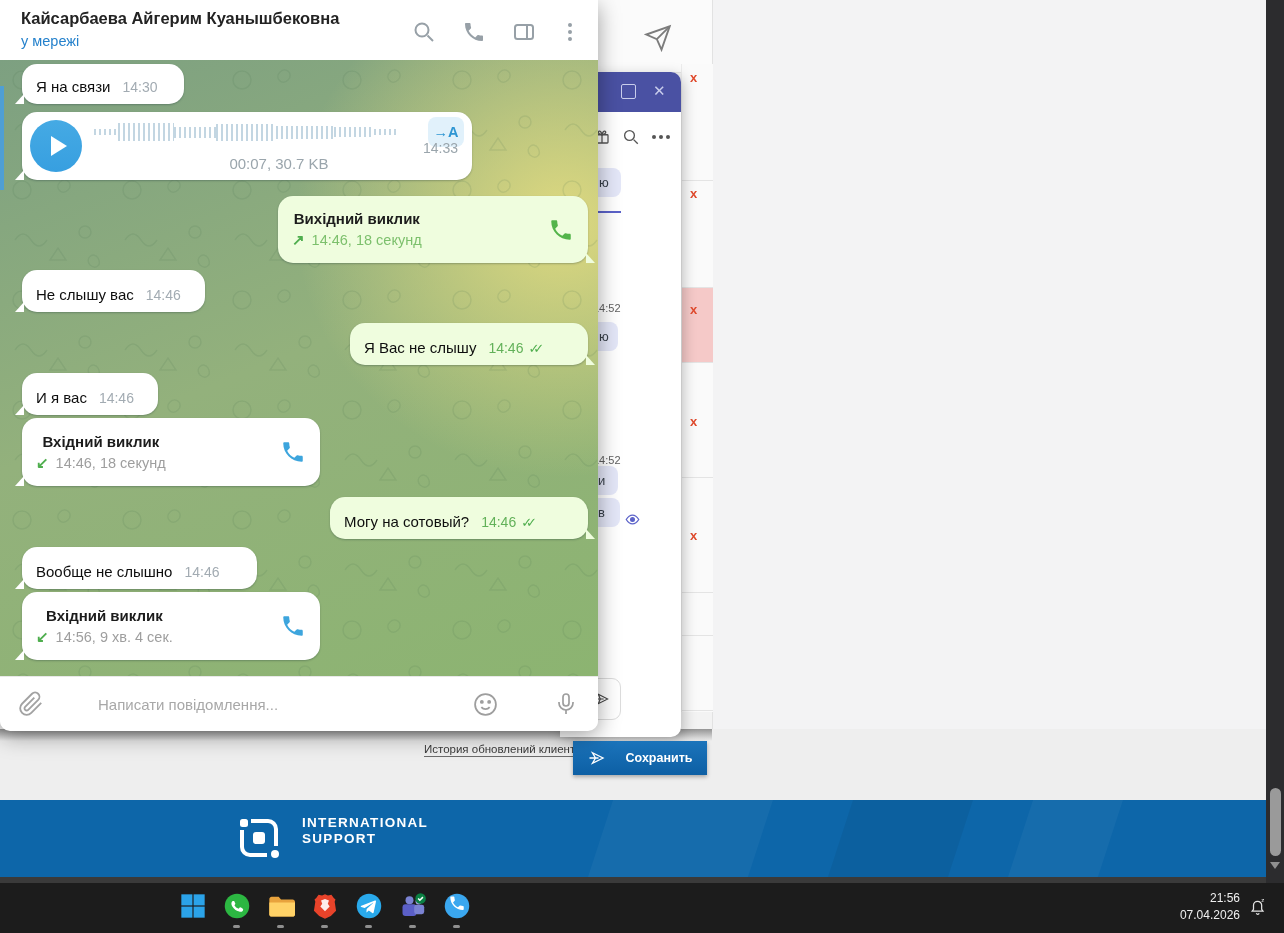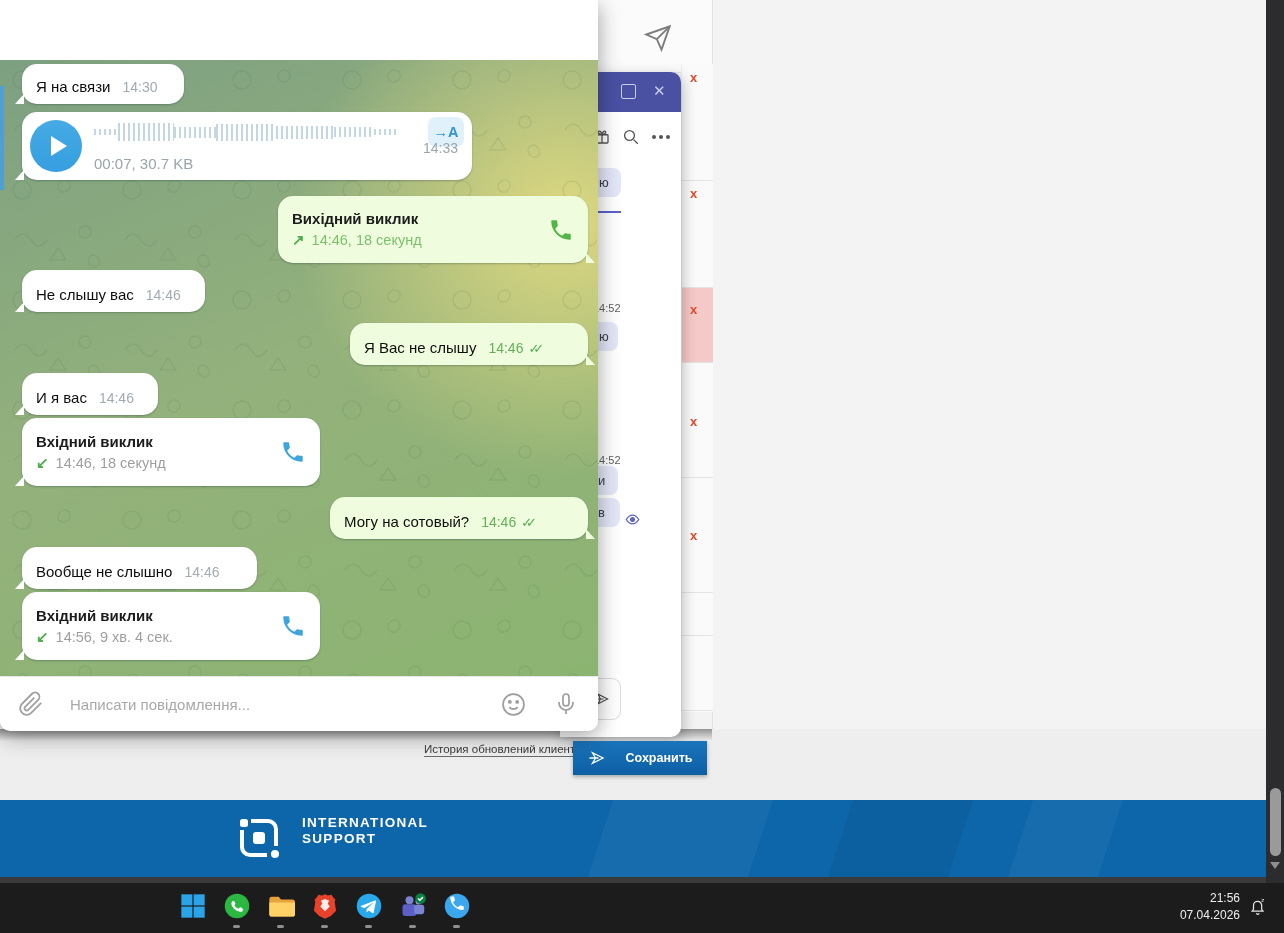--- a/index.html
+++ b/index.html
@@ -42,21 +42,21 @@
   .telegram{left:0;top:0;width:598px;height:730px;z-index:6;border-radius:0 0 10px 10px;
     box-shadow:0 6px 22px rgba(0,0,0,.38);background:#fff;}
   .tg-header{position:absolute;left:0;top:0;width:598px;height:60px;background:#ffffff;border-bottom:1px solid #e6e6e6;}
   .tg-title{position:absolute;left:21px;top:9px;font-size:16.5px;font-weight:bold;color:#232323;}
   .tg-status{position:absolute;left:21px;top:33px;font-size:14.5px;color:#2481cc;}
   .hicon{position:absolute;top:20px;width:24px;height:24px;}
 
   .tg-chat{position:absolute;left:0;top:60px;width:598px;height:616px;overflow:hidden;
     background:
       radial-gradient(ellipse 62% 58% at 94% 26%, rgba(226,219,128,.95), rgba(226,219,128,0) 72%),
-      linear-gradient(158deg,#7da081 0%,#93b17c 48%,#8cb471 100%);}
+      linear-gradient(158deg,#7da081 0%,#93b17c 48%,#8cb471 100%); text-align: center;}
   .doodles{position:absolute;left:0;top:0;}
 
   .bubble{position:absolute;background:#fff;border-radius:15px;box-shadow:0 1px 2px rgba(16,35,47,.28);
     display:flex;align-items:flex-end;padding:9px 12px 9px 14px;font-size:15px;color:#0e0e0e;box-sizing:border-box;}
   .bubble .time{font-size:14px;color:#a2abb2;margin-left:12px;white-space:nowrap;}
   .bubble-out{background:#effdde;}
   .bubble-out .time{color:#62b159;}
   .checks{font-size:13px;color:#4fae4e;letter-spacing:-6px;margin-left:5px;padding-right:8px;}
   .tail{position:absolute;bottom:0;width:0;height:0;border-top:10px solid transparent;}
   .tail-in{left:-7px;border-right:9px solid #fff;}
@@ -78,21 +78,21 @@
   .voice-right{margin-left:12px;display:flex;flex-direction:column;gap:8px;width:100%;}
   .wave-row{display:flex;align-items:center;gap:10px;height:30px;}
   .waveform{display:flex;align-items:center;gap:0;height:22px;flex:1;}
   .wseg{background:repeating-linear-gradient(90deg,#c3d6e2 0 2px,rgba(0,0,0,0) 2px 5px);}
   .stt-badge{width:36px;height:30px;background:#e1f1fb;border-radius:8px;color:#2f96d3;font-weight:bold;
     font-size:14.5px;display:flex;align-items:center;justify-content:center;flex:0 0 auto;}
   .voice-meta{font-size:15px;color:#9aa5ac;}
   .voice-time{position:absolute;right:14px;bottom:24px;font-size:14px;color:#9aa5ac;}
 
   .composer{position:absolute;left:0;top:676px;width:598px;height:54px;background:#fff;border-top:1px solid #e8e8e8;
-    border-radius:0 0 10px 10px;display:flex;align-items:center;}
+    border-radius:0 0 10px 10px;display:flex;align-items:center;gap:28px;}
   .composer input{border:none;outline:none;flex:1;font-size:15px;color:#333;margin-left:10px;
     font-family:"Liberation Sans",sans-serif;background:transparent;}
   .composer input::placeholder{color:#a8a8a8;}
   .cicon{margin:0 14px;flex:0 0 auto;}
 
   
   .crm-link{left:424px;top:743px;font-size:11.5px;color:#3a3a3a;border-bottom:1px solid #6b6b6b;
     padding-bottom:1px;z-index:2;}
   .save-btn{left:573px;top:741px;width:134px;height:34px;background:linear-gradient(180deg,#1b74bb,#0d5fa4);
     z-index:2;display:flex;align-items:center;justify-content:center;gap:20px;color:#fff;
@@ -197,20 +197,40 @@
     <div class="wb-send">
       <svg width="16" height="16" viewBox="0 0 24 24" fill="none" stroke="#444" stroke-width="1.6">
         <path d="M3 12h10M5 5l14 7-14 7 3-7z"></path>
       </svg>
     </div>
   </div>
 
   <div class="abs left-strip"></div>
 
   <div class="abs telegram">
+    <div class="tg-header">
+      <div class="tg-title">Кайсарбаева Айгерим Куанышбековна</div>
+      <div class="tg-status">у мережі</div>
+      <svg class="hicon" style="left:412px" viewBox="0 0 24 24" fill="none" stroke="#97a0a7" stroke-width="2">
+        <circle cx="10" cy="10" r="6.5"></circle>
+          <line x1="15.5" y1="15.5" x2="21" y2="21"></line>
+      </svg>
+      <svg class="hicon" style="left:462px" viewBox="0 0 24 24" fill="#97a0a7">
+        <path d="M6.62 10.79c1.44 2.83 3.76 5.14 6.59 6.59l2.2-2.2c.27-.27.67-.36 1.02-.24 1.12.37 2.33.57 3.57.57.55 0 1 .45 1 1V20c0 .55-.45 1-1 1-9.39 0-17-7.61-17-17 0-.55.45-1 1-1h3.5c.55 0 1 .45 1 1 0 1.25.2 2.45.57 3.57.11.35.03.74-.25 1.02l-2.2 2.2z"></path>
+      </svg>
+      <svg class="hicon" style="left:512px" viewBox="0 0 24 24" fill="none" stroke="#97a0a7" stroke-width="2">
+        <rect x="3" y="5" width="18" height="14" rx="2.5"></rect>
+          <line x1="15" y1="5" x2="15" y2="19"></line>
+      </svg>
+      <svg class="hicon" style="left:558px" viewBox="0 0 24 24" fill="#97a0a7">
+        <circle cx="12" cy="5" r="2"></circle>
+          <circle cx="12" cy="12" r="2"></circle>
+          <circle cx="12" cy="19" r="2"></circle>
+      </svg>
+    </div>
 
     <div class="tg-chat">
       <svg class="doodles" width="598" height="616">
         <defs>
           <pattern id="dd" width="110" height="110" patternUnits="userSpaceOnUse">
             <g fill="none" stroke="#3f6b46" stroke-width="1.5" opacity="0.13">
               <circle cx="22" cy="20" r="9"></circle>
               <path d="M60 12c6-6 14 2 8 8s-14-2-8-8z"></path>
               <path d="M15 70q8-12 16 0t16 0"></path>
               <circle cx="85" cy="62" r="6"></circle>

